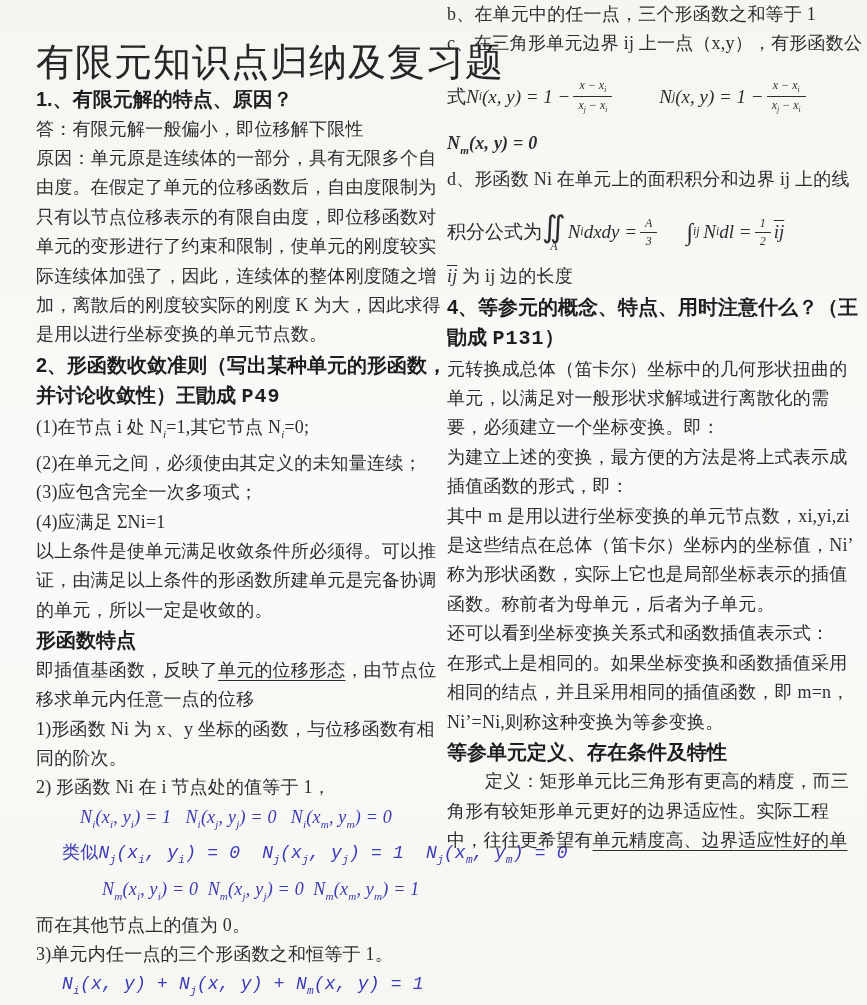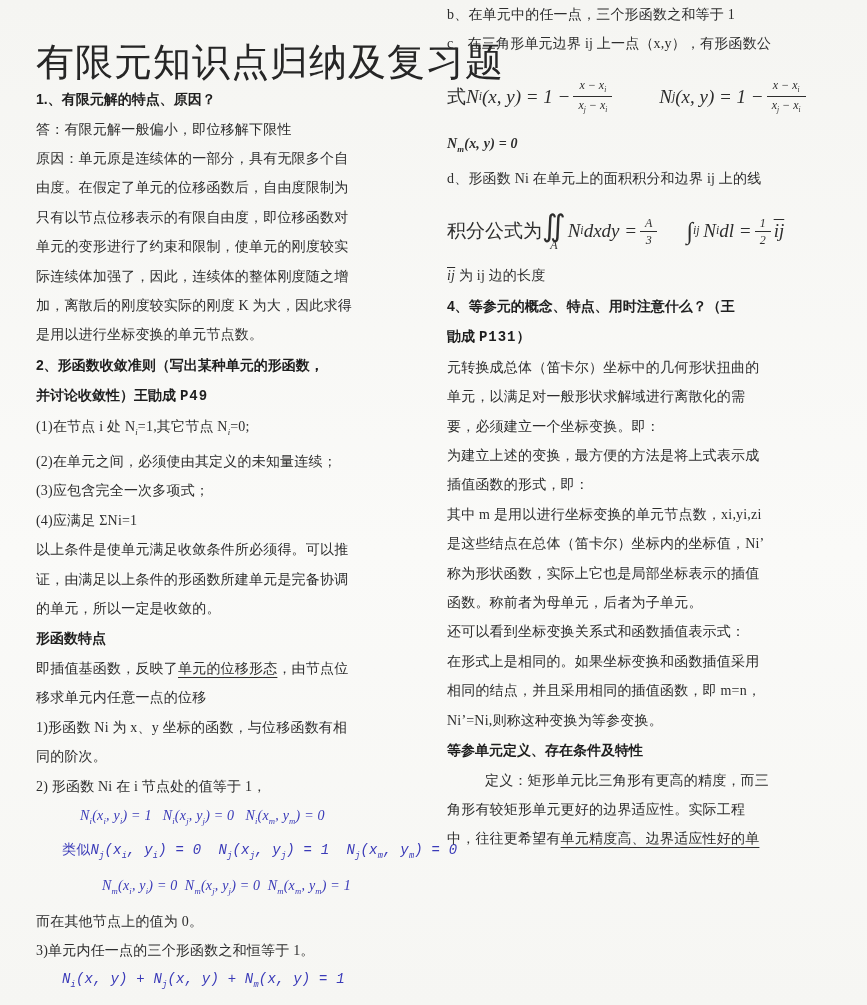--- a/index.html
+++ b/index.html
@@ -16,27 +16,27 @@
   .col-right { left:447px; width:416px; }
 
   .doc-title {
     margin:40px 0 0 0;
     font-size:38px; font-weight:400;
     letter-spacing:1px; text-align:center;
     line-height:44px; white-space:nowrap;
     color:#262626;
   }
   p.ln {
-    margin:0; font-size:14px; line-height:29.4px;
+    margin:0; font-size:18px; line-height:29.4px;
     white-space:nowrap; letter-spacing:0.2px;
   }
   p.hd {
     margin:0;
     font-family:"Liberation Sans", sans-serif;
-    font-weight:700; font-size:14px; line-height:30.5px;
+    font-weight:700; font-size:20px; line-height:30.5px;
     white-space:nowrap; color:#1e1e1e;
   }
   .fm { font-style:italic; }
   .fm .cjk, .cjk { font-style:normal; }
   .blue { color:var(--formula-blue,#3a3ab8); }
   sub { font-size:0.62em; font-style:italic; }
   u { text-underline-offset:4px; }
   .mono { font-family:"Liberation Mono", monospace; font-weight:700; letter-spacing:1px; }
 
   .frac {

